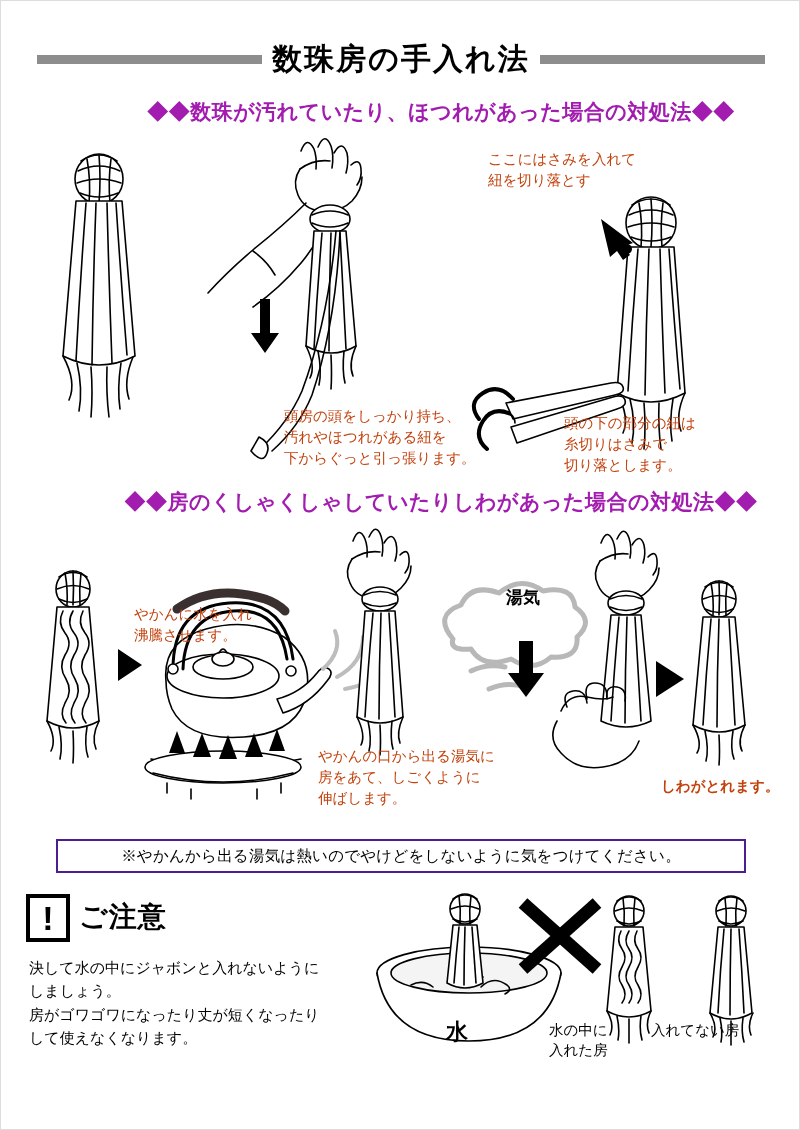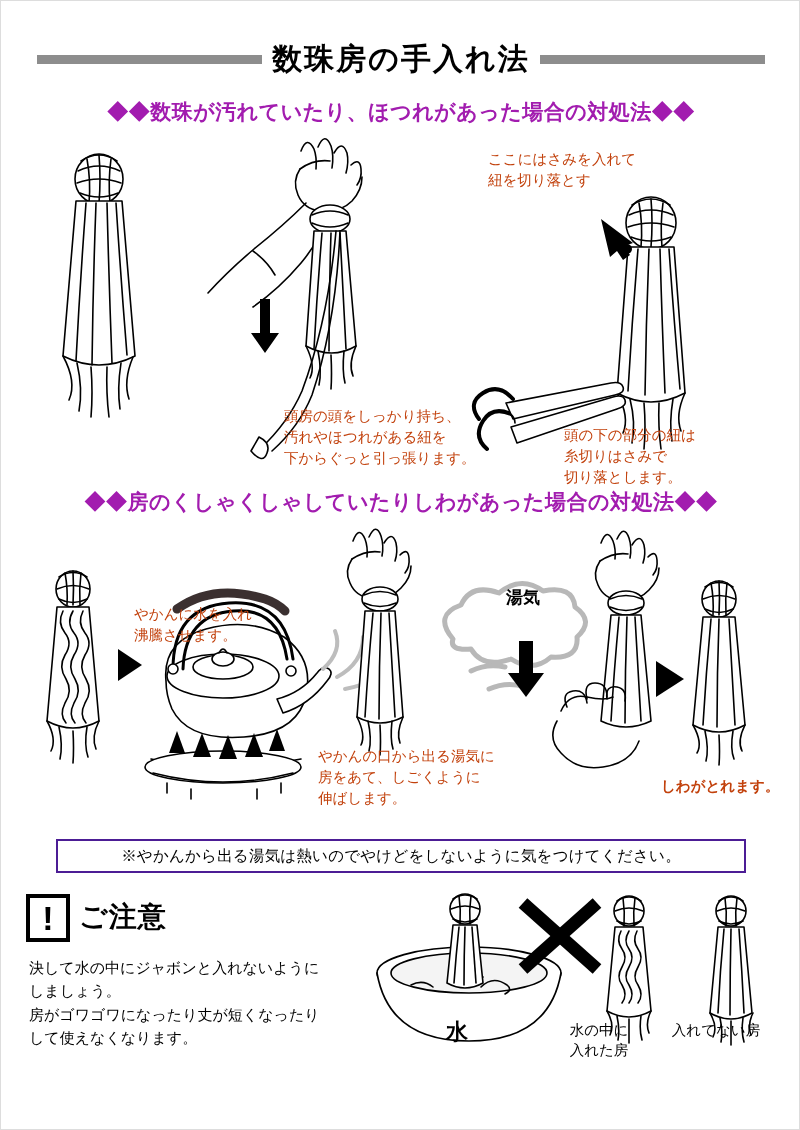--- a/index.html
+++ b/index.html
@@ -13,20 +13,21 @@
   }
   #page {
     position: relative;
     width: 800px;
     height: 1130px;
     margin: 0 auto;
     background: #fff;
     overflow: hidden;
     border: 1px solid #ddd;
     box-sizing: border-box;
+    padding-left: 40px;
   }
 
   
   .title-row {
     position: absolute;
     top: 34px;
     left: 0;
     width: 800px;
     height: 48px;
     display: flex;
@@ -123,21 +124,20 @@
     font-size: 15px;
     line-height: 1.55;
     white-space: pre-line;
   }
 
   
   .bot-label {
     position: absolute;
     font-size: 14.5px;
     line-height: 1.35;
-    text-align: center;
     white-space: pre-line;
   }
 
   
   .art-label {
     position: absolute;
     font-size: 17px;
     font-weight: bold;
   }
 </style>
@@ -252,21 +252,21 @@
       </g>
     </g>
   </svg>
 
   <div class="cap" style="left:487px; top:148px;">ここにはさみを入れて
 紐を切り落とす</div>
 
   <div class="cap" style="left:283px; top:405px;">頭房の頭をしっかり持ち、
 汚れやほつれがある紐を
 下からぐっと引っ張ります。</div>
-  <div class="cap" style="left:563px; top:412px;margin-top:12px;">頭の下の部分の紐は
+  <div class="cap" style="left:563px; top:412px;">頭の下の部分の紐は
 糸切りはさみで
 切り落とします。</div>
 
   <div class="section-head" id="sec2-head">◆◆房のくしゃくしゃしていたりしわがあった場合の対処法◆◆</div>
 
   <svg class="art" style="left:0px; top:520px;" width="800" height="310" viewBox="0 0 800 310">
     <g fill="none" stroke="#000" stroke-width="1.6" stroke-linecap="round" stroke-linejoin="round">
 
       <g>
         <ellipse cx="72" cy="68" rx="17" ry="18" fill="#fff"></ellipse>

